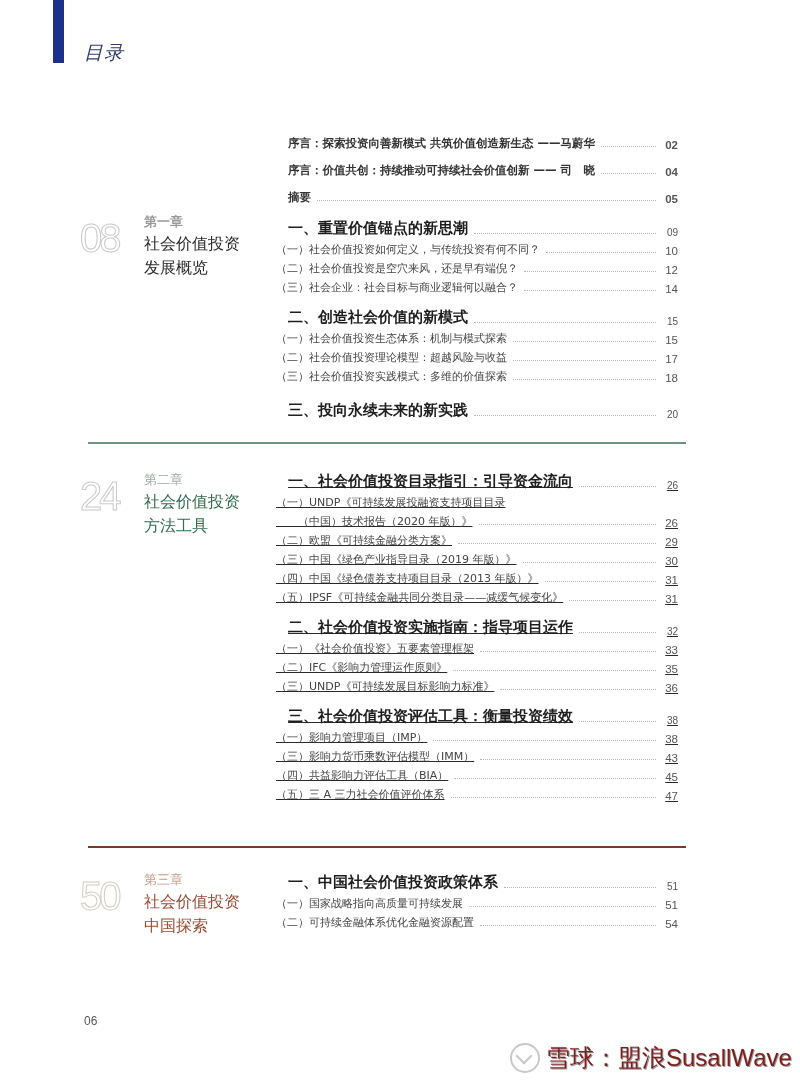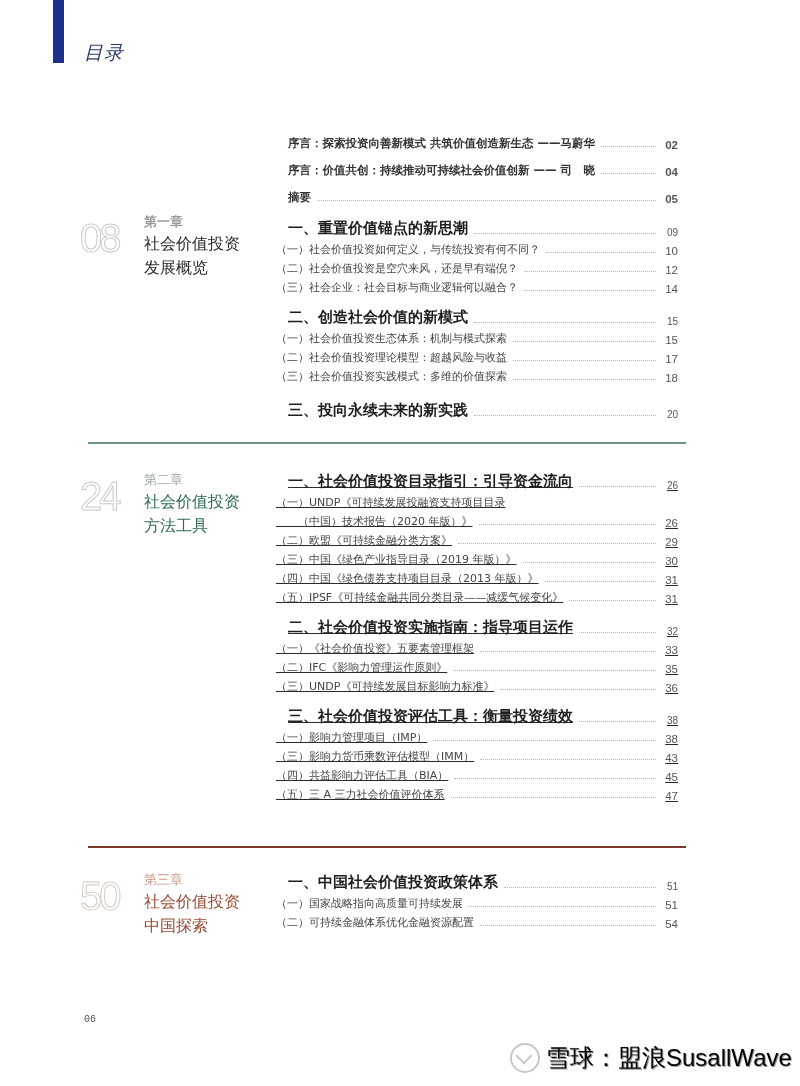--- a/index.html
+++ b/index.html
@@ -19,22 +19,22 @@
   .sub { font-size:11px; color:#444; height:19px; margin-left:-12px; }
   .sub .pg { font-size:11.5px; }
   .gap { height:10px; }
   .gap-s { height:6px; }
   .chapter { position:absolute; left:80px; width:200px; }
   .ch-num { position:absolute; left:0; top:0; font-family:"Liberation Sans",sans-serif; font-weight:normal;
             font-size:40px; line-height:56px; color:transparent; -webkit-text-stroke:1px #c9c9c9; letter-spacing:-3px; }
   .ch-label { position:absolute; left:64px; top:3px; font-size:13px; color:#9a9a9a; }
   .ch-title { position:absolute; left:64px; top:22px; font-size:16px; line-height:24px; color:#2a2a2a; width:140px; }
   .divider { position:absolute; left:88px; width:598px; height:2px; }
-  .footer-page { position:absolute; left:84px; top:1014px; font-size:10px; color:#555; font-family:Liberation Mono, monospace; }
-  .watermark { position:absolute; left:510px; top:1042px; font-size:24px; color:#000000;
+  .footer-page { position:absolute; left:84px; top:1014px; font-size:12px; color:#555; font-family:Liberation Sans, sans-serif; }
+  .watermark { position:absolute; left:510px; top:1042px; font-size:24px; color:#7f1d1d;
                text-shadow: 1px 1px 0 #9a9a9a, -1px -1px 0 #f4f4f4; display:flex; align-items:center; gap:6px;
                font-family:"Liberation Sans",sans-serif; }
   .wm-icon { width:26px; height:26px; border:2px solid #c8c8c8; border-radius:50%; display:inline-block; position:relative; }
   .wm-icon::after { content:""; position:absolute; left:6px; top:5px; width:10px; height:10px; border-left:2px solid #c8c8c8; border-bottom:2px solid #c8c8c8; transform:rotate(-45deg); }
 </style>
 </head>
 <body>
 
 <div class="accent-bar"></div>
 <div class="page-title">目录</div>

